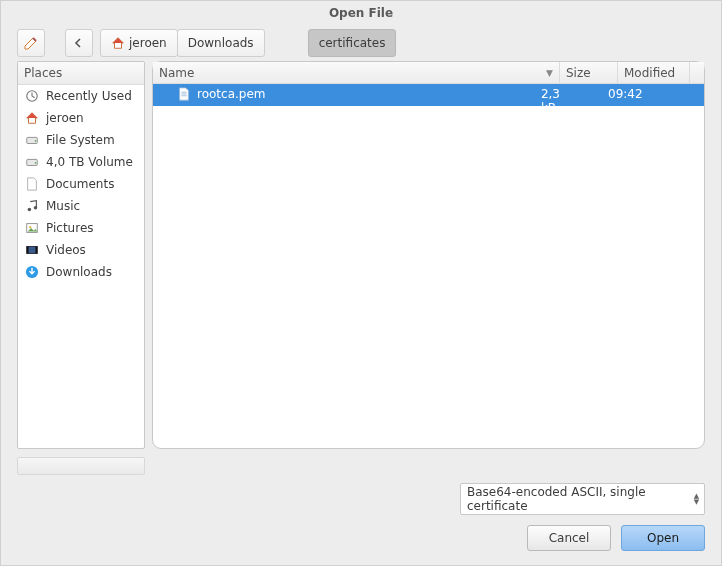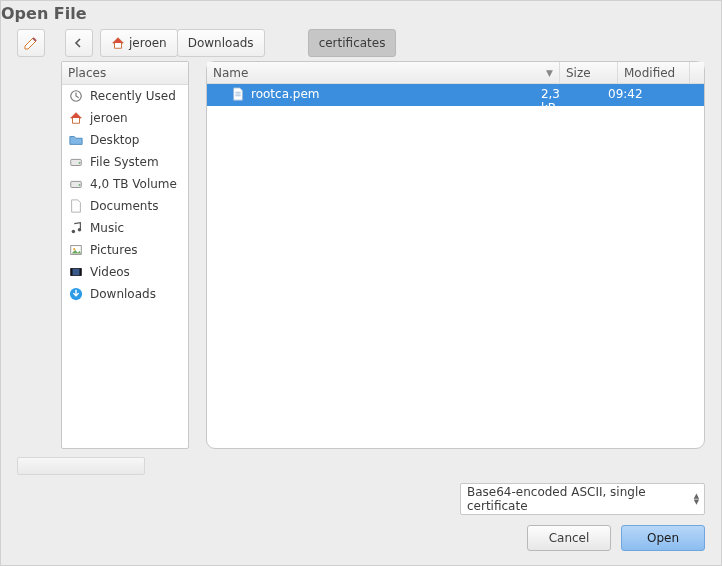--- a/index.html
+++ b/index.html
@@ -18,24 +18,24 @@
     height: 566px;
     background: #ededed;
     display: flex;
     flex-direction: column;
     border: 1px solid #d0d0d0;
   }
   .titlebar {
     height: 24px;
     display: flex;
     align-items: center;
-    justify-content: flex-start;
+    justify-content: center;
     font-weight: bold;
     color: #5a5a5a;
-    font-size: 16px;
+    font-size: 12px;
   }
   .toolbar {
     height: 36px;
     display: flex;
     align-items: center;
     gap: 8px;
     padding: 0 16px;
   }
   .btn-square {
     width: 28px;
@@ -66,23 +66,22 @@
   }
   .crumb.active {
     background: #c6c6c6;
     border-color: #b8b8b8;
     margin-left: 43px;
   }
   .main {
     flex: 1;
     display: flex;
     padding: 0 16px 8px 16px;
-    gap: 17px;
+    gap: 7px;
     min-height: 0;
-    margin-left: 44px;
   }
   .places {
     width: 128px;
     background: #ffffff;
     border: 1px solid #c8c8c8;
     display: flex;
     flex-direction: column;
     border-radius: 2px;
   }
   .places-header {
@@ -275,28 +274,20 @@
             <span>Recently Used</span>
           </div>
           <div class="place">
             <span class="ico">
               <svg width="14" height="14" viewBox="0 0 16 16">
                 <path d="M2 8 L8 2 L14 8 L12 8 L12 14 L4 14 L4 8 Z" fill="#fff" stroke="#c06028"></path>
                 <path d="M2 8 L8 2 L14 8" fill="#d94f3a"></path>
               </svg>
             </span>
             <span>jeroen</span>
-          </div>
-          <div class="place">
-            <span class="ico">
-              <svg width="14" height="14" viewBox="0 0 16 16">
-                <path d="M1 4 L6 4 L8 6 L15 6 L15 13 L1 13 Z" fill="#7fb7e6" stroke="#4a87b8"></path>
-              </svg>
-            </span>
-            <span>Desktop</span>
           </div>
           <div class="place">
             <span class="ico">
               <svg width="14" height="14" viewBox="0 0 16 16">
                 <rect x="2" y="5" width="12" height="7" rx="1" fill="#e8e8e8" stroke="#888"></rect>
                 <circle cx="12" cy="9" r="1" fill="#6a6"></circle>
               </svg>
             </span>
             <span>File System</span>
           </div>

